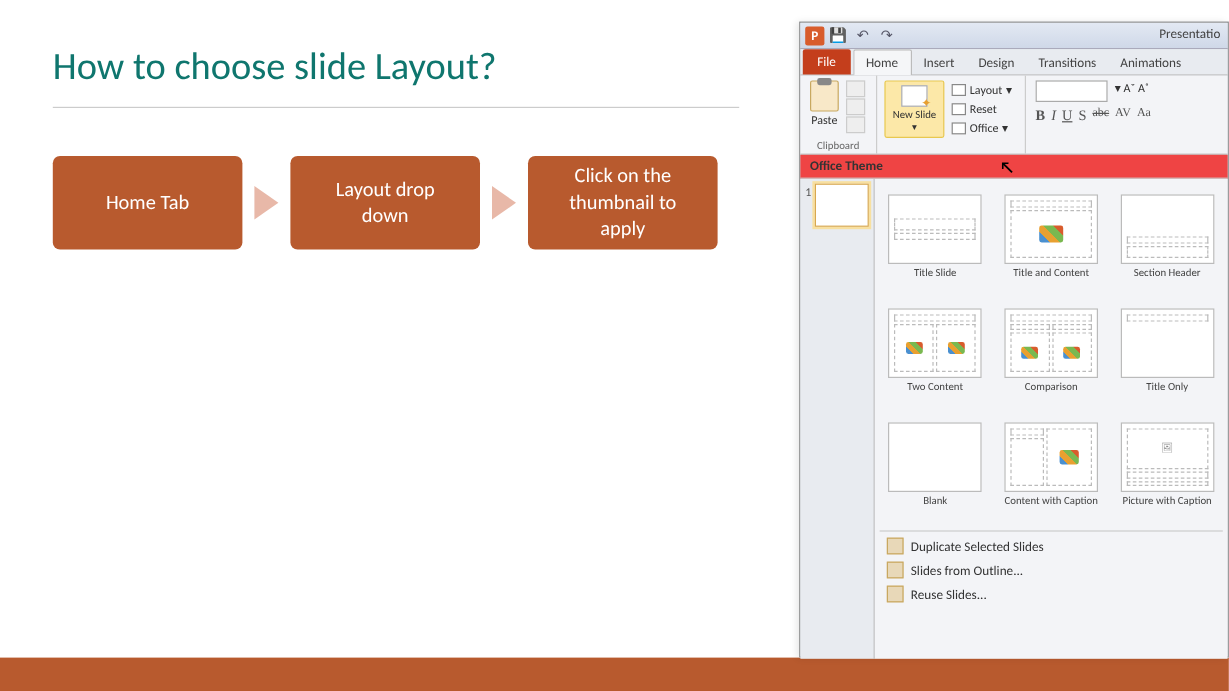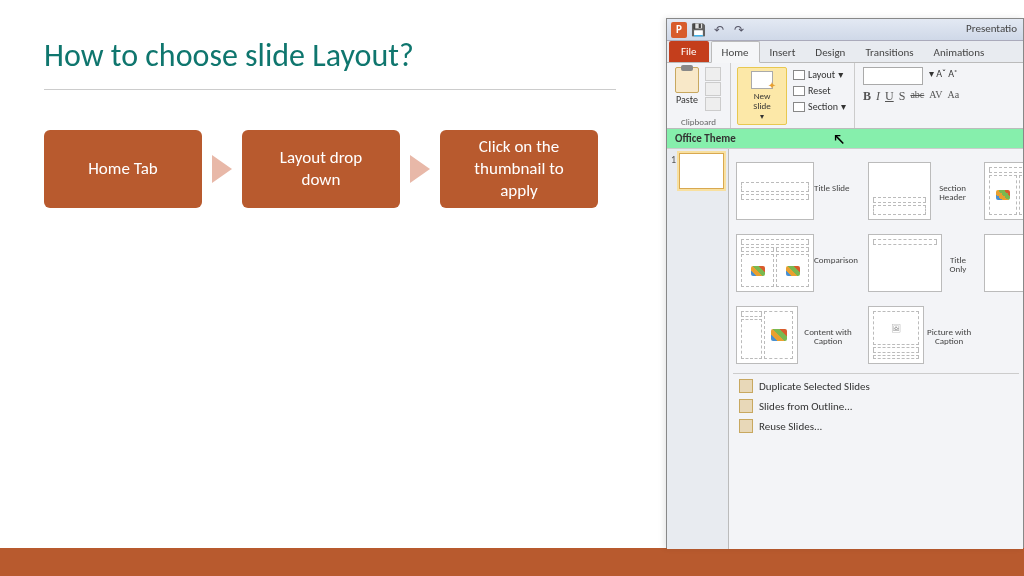--- a/index.html
+++ b/index.html
@@ -32,30 +32,30 @@
 .newslide{display:flex;flex-direction:column;align-items:center;background:#fce8a8;border:1px solid #e8c850;padding:3px 6px;cursor:pointer;border-radius:2px;margin:2px}
 .slide-ico{width:22px;height:18px;background:#fff;border:1px solid #aaa;position:relative}
 .slide-ico::after{content:"✦";position:absolute;right:-4px;bottom:-4px;color:#e8a030;font-size:10px}
 .layout-btns{display:flex;flex-direction:column;gap:1px;padding:2px;font-size:10px}
 .lbtn{display:flex;align-items:center;gap:3px;padding:1px 2px;cursor:pointer}
 .lico{width:12px;height:10px;border:1px solid #888;background:#fff}
 .font-row{display:flex;gap:6px;padding:2px 4px;align-items:flex-start}
 .font-sel{width:60px;height:18px;border:1px solid #aaa;background:#fff}
 .fmt-btns{display:flex;gap:5px;padding:2px 4px;font-family:"Times New Roman",serif;color:#555}
 .fmt{cursor:pointer;font-size:12px}
-.office-theme-bar{height:20px;background:#86efac;border-bottom:1px solid #ccc;display:flex;align-items:center;padding:0 8px;font-weight:bold;font-size:11px;position:relative}
+.office-theme-bar{height:20px;background:#ef4444;border-bottom:1px solid #ccc;display:flex;align-items:center;padding:0 8px;font-weight:bold;font-size:11px;position:relative}
 .cursor-img{position:absolute;right:50%;top:2px;font-size:14px;color:#000}
 .body-area{display:flex;height:400px}
 .thumb-panel{width:62px;background:#e8ebf0;border-right:1px solid #bbb;padding:4px}
 .thumb-item{display:flex;gap:3px;margin-bottom:4px}
 .thumb-num{font-size:10px;color:#555}
 .thumb-slide{width:48px;height:36px;background:#fff;border:1px solid #d8a850;box-shadow:0 0 0 2px #f8e0a0}
 .layout-panel{flex:1;background:#f3f4f7;padding:8px 4px;overflow:hidden}
 .layout-grid{display:grid;grid-template-columns:repeat(3,1fr);gap:4px}
-.layout-item{display:flex;flex-direction:row;align-items:center;padding:4px 2px;cursor:pointer;border:1px solid transparent}
+.layout-item{display:flex;flex-direction:column;align-items:center;padding:4px 2px;cursor:pointer;border:1px solid transparent}
 .layout-thumb{width:78px;height:58px;background:#fff;border:1px solid #bbb;padding:4px;display:flex;flex-direction:column;gap:2px}
 .lt-title{height:10px;border:1px dashed #bbb}
 .lt-sub{height:6px;border:1px dashed #bbb}
 .lt-content{flex:1;border:1px dashed #bbb;display:flex;align-items:center;justify-content:center;font-size:8px;color:#888}
 .lt-row{display:flex;gap:2px;flex:1}
 .lt-half{flex:1;border:1px dashed #bbb;display:flex;align-items:center;justify-content:center;font-size:7px}
 .layout-label{font-size:9px;color:#444;text-align:center;margin-top:3px;line-height:1.1;height:20px}
 .menu-items{border-top:1px solid #ccc;margin-top:4px;padding-top:2px}
 .menu-item{display:flex;align-items:center;gap:6px;padding:3px 6px;font-size:11px;cursor:pointer}
 .mico{width:14px;height:14px;background:#e8d8b8;border:1px solid #c8a860}
@@ -115,21 +115,21 @@
           <div class="slide-ico"></div>
           <span style="font-size:9px;line-height:1.1;text-align:center;margin-top:2px">New Slide</span>
           <span style="font-size:8px">▾</span>
         </div>
         <div class="layout-btns">
           <div class="lbtn"><div class="lico"></div><span>Layout</span> ▾</div>
           <div class="lbtn">
               <div class="lico"></div>
               <span>Reset</span>
             </div>
-          <div class="lbtn"><div class="lico"></div><span>Section</span> ▾</div>
+          <div class="lbtn"><div class="lico"></div><span>Office</span> ▾</div>
         </div>
       </div>
     </div>
     <div class="rgroup" style="flex:1;border-right:none">
       <div class="font-row">
         <div class="font-sel"></div>
         <span style="font-size:10px">▾ Aˇ A˚</span>
       </div>
       <div class="fmt-btns">
         <b class="fmt">B</b>
@@ -156,20 +156,29 @@
     <div class="layout-panel">
       <div class="layout-grid">
         <div class="layout-item">
           <div class="layout-thumb">
               <div style="flex:1"></div>
               <div class="lt-title"></div>
               <div class="lt-sub"></div>
               <div style="flex:1"></div>
             </div>
           <div class="layout-label">Title Slide</div>
+        </div>
+        <div class="layout-item">
+          <div class="layout-thumb">
+              <div class="lt-sub"></div>
+              <div class="lt-content">
+                <span class="chart-ico" style="width:20px;height:14px"></span>
+              </div>
+            </div>
+          <div class="layout-label">Title and Content</div>
         </div>
         <div class="layout-item">
           <div class="layout-thumb">
               <div style="flex:1"></div>
               <div class="lt-sub"></div>
               <div class="lt-title"></div>
             </div>
           <div class="layout-label">Section Header</div>
         </div>
         <div class="layout-item">

